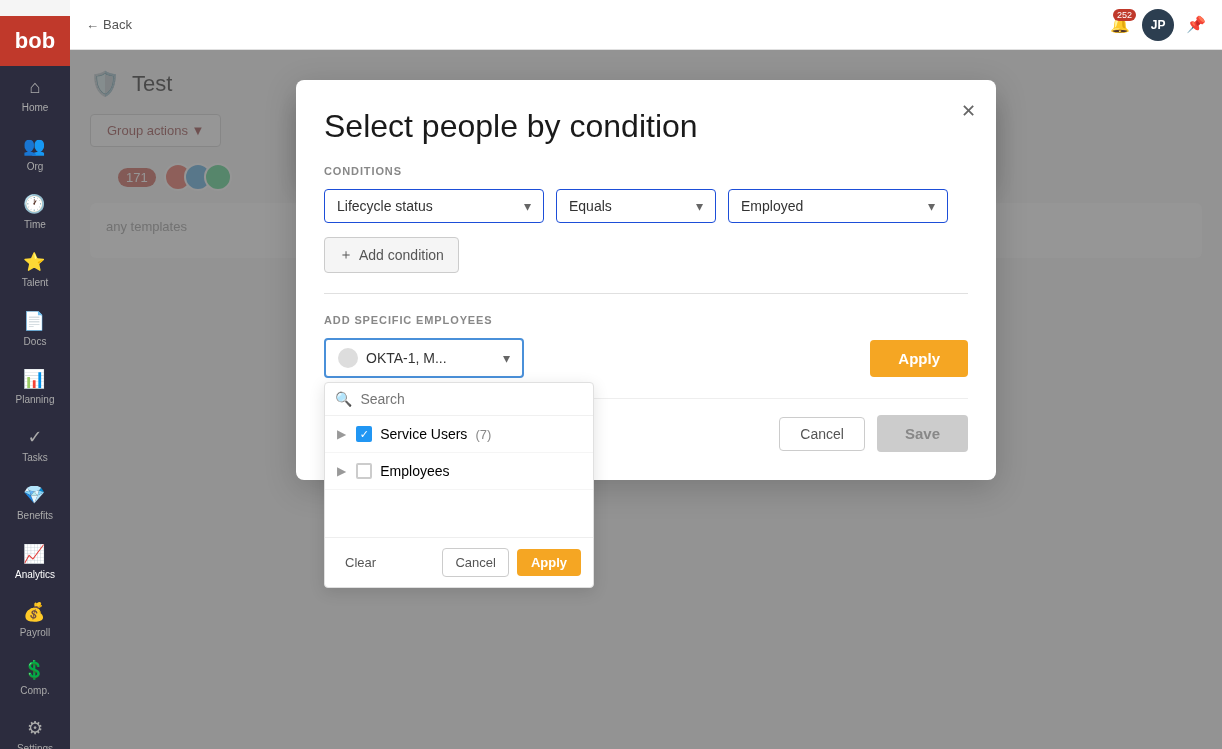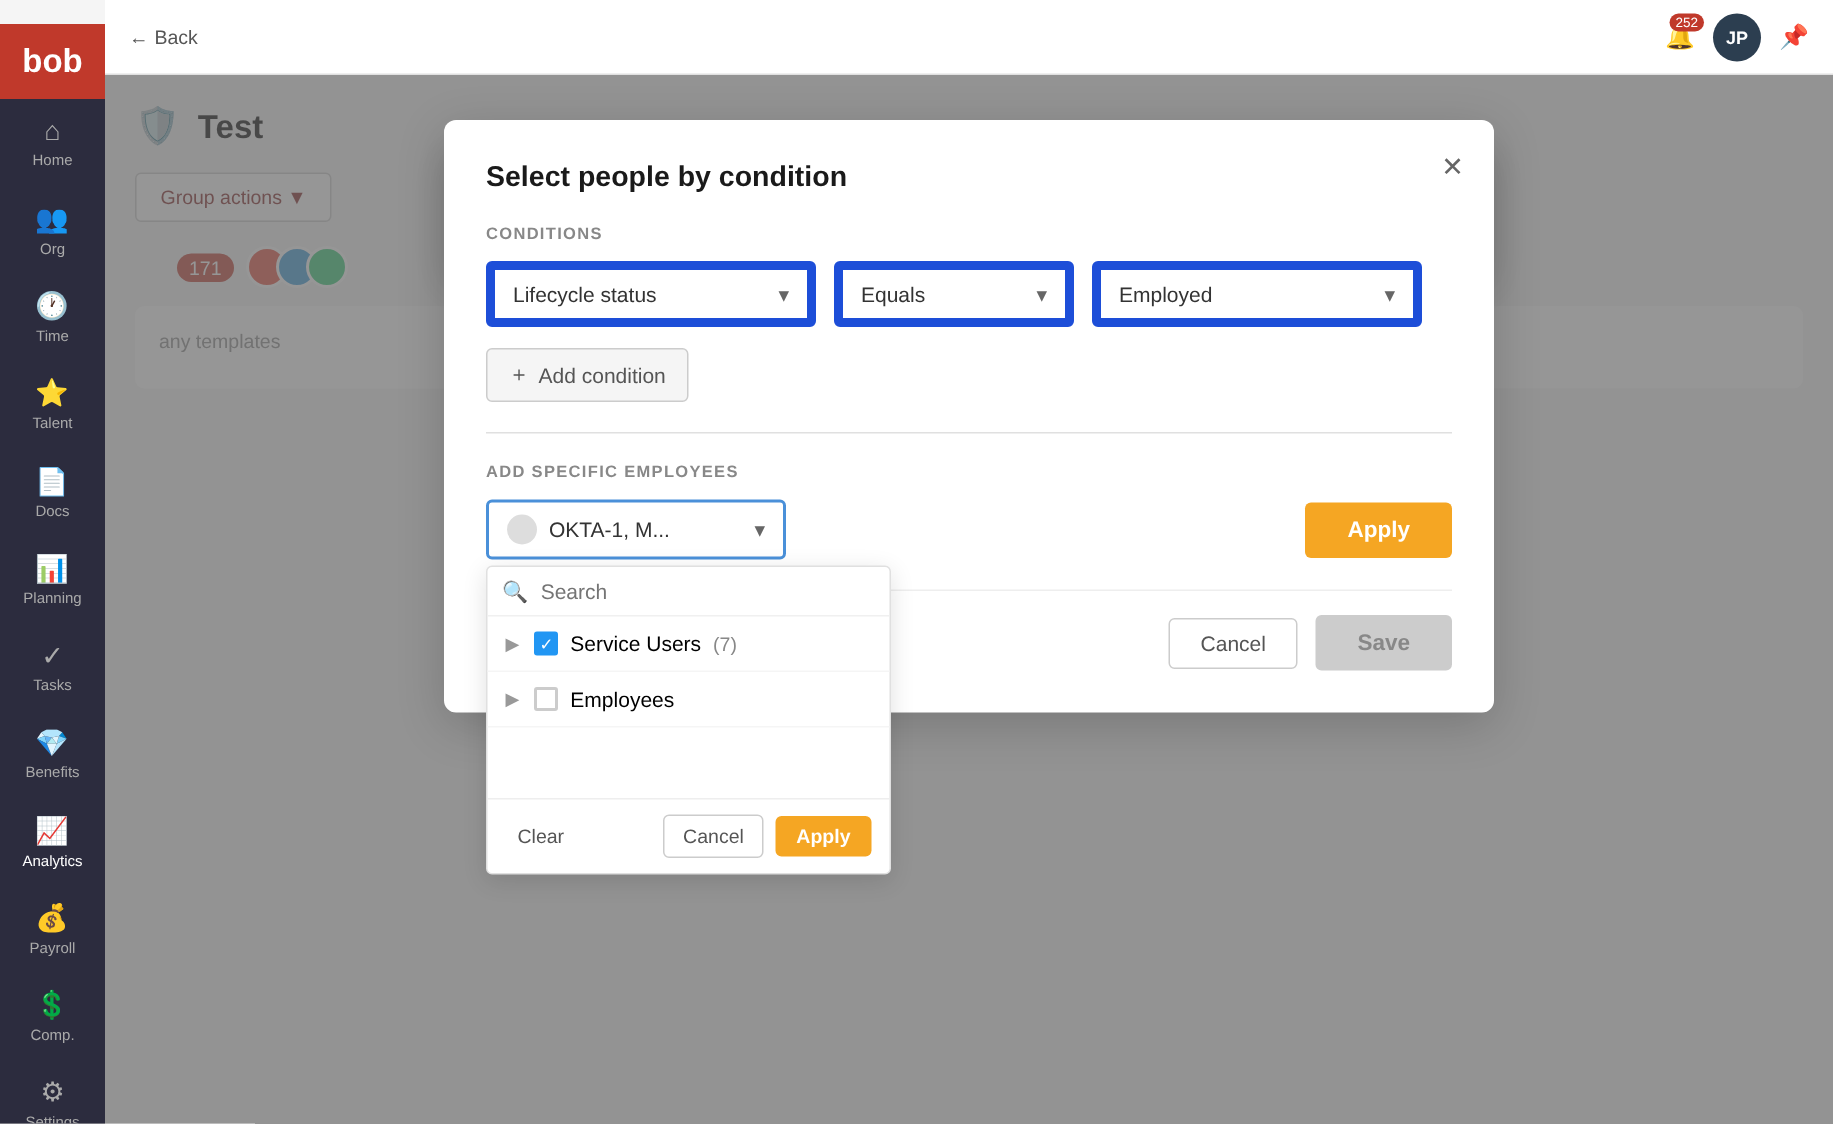--- a/index.html
+++ b/index.html
@@ -164,22 +164,22 @@
     }
     .modal-fg-close {
       position: absolute;
       top: 20px;
       right: 20px;
       font-size: 18px;
       cursor: pointer;
       color: #666;
     }
     .modal-fg-title {
-      font-size: 19px;
-      font-weight: 700;
+      font-size: 32px;
+      font-weight: 400;
       margin-bottom: 20px;
       color: #1a1a1a;
     }
 
     .section-label {
       font-size: 11px;
       font-weight: 700;
       letter-spacing: 0.08em;
       color: #888;
       margin-bottom: 12px;
@@ -187,21 +187,21 @@
     }
 
     
     .conditions-row {
       display: flex;
       gap: 12px;
       align-items: center;
       margin-bottom: 14px;
     }
     .select-dropdown {
-      border: 6px solid #1d4ed8;
+      border: 1px solid #1d4ed8;
       border-radius: 4px;
       padding: 8px 12px;
       font-size: 14px;
       color: #333;
       cursor: pointer;
       display: flex;
       align-items: center;
       justify-content: space-between;
       background: white;
       min-width: 180px;
@@ -454,21 +454,21 @@
       <div class="avatar">JP</div>
       <span style="color:#aaa; cursor:pointer;">📌</span>
     </div>
   </div>
 
   <div class="page-content" style="position:relative;">
 
     <div style="opacity:0.5;">
       <div class="page-header">
         <span style="font-size:24px;">🛡️</span>
-        <span style="font-size:22px; font-weight:700;">Test</span>
+        <span style="font-size:22px; font-weight:400;">Test</span>
       </div>
       <div class="action-bar">
         <button class="action-btn">Group actions ▼</button>
       </div>
       <div style="display:flex; align-items:center; gap:8px; margin-bottom:12px;">
         <span style="background:#c0392b; color:white; padding:2px 8px; border-radius:10px; font-size:13px;margin-left:28px;">171</span>
         <div style="display:flex; gap:-4px;">
           <div style="width:28px;height:28px;border-radius:50%;background:#e74c3c;border:2px solid white;display:inline-block;"></div>
           <div style="width:28px;height:28px;border-radius:50%;background:#3498db;border:2px solid white;display:inline-block;margin-left:-8px;"></div>
           <div style="width:28px;height:28px;border-radius:50%;background:#2ecc71;border:2px solid white;display:inline-block;margin-left:-8px;"></div>

